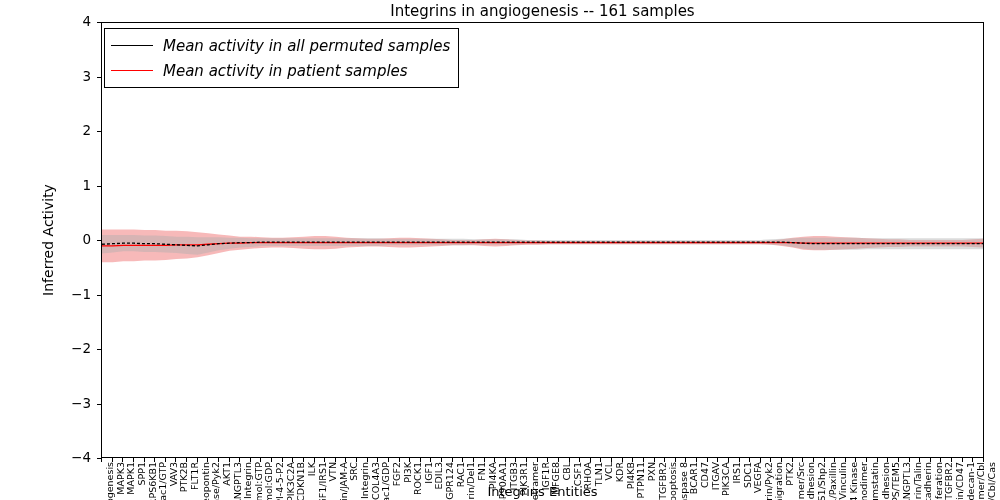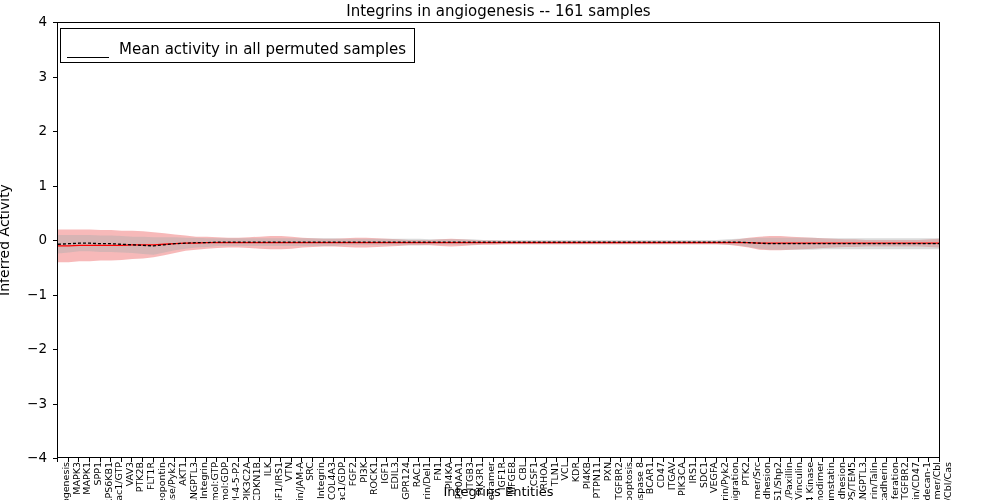--- a/index.html
+++ b/index.html
@@ -1,17 +1,17 @@
 <!DOCTYPE html>
 <html><head>
 <meta charset="utf-8">
 <style>
   html,body{margin:0;padding:0;background:#ffffff;}
   body{width:1000px;height:500px;overflow:hidden;font-family:"DejaVu Sans",sans-serif;}
-  #fig{position:relative;width:934px;height:500px;background:#fff;}
+  #fig{position:relative;width:934px;height:500px;background:#fff;margin-left:44px;}
 
   
   #plot{
     position:absolute;
     left:57px; top:22px;
     width:883px; height:436px;
     border:1px solid #000;
     box-sizing:border-box;
     background:#fff;
     overflow:hidden;
@@ -53,21 +53,21 @@
 
   
   #legend{
     position:absolute;
     left:60px; top:28px;
     background:#fff;
     border:1px solid #000;
     padding:4px 8px 4px 6px;
     box-sizing:border-box;
   }
-  .lgrow{display:flex; align-items:flex-end; height:25px;}
+  .lgrow{display:flex; align-items:center; height:25px;font-style:italic;}
   .lgline{width:42px; height:0; border-top:1.6px solid #000; margin-right:10px;}
   .lgline.red{border-top-color:#ff0000;}
   .lgtxt{font-size:15px; color:#000; white-space:nowrap;}
 
   
   #xlabels{position:absolute; left:57px; top:459px; width:883px; height:0;}
   .xl{
     position:absolute;
     top:3px;
     font-size:9.5px;
@@ -286,20 +286,24 @@
       <span class="xl" style="left: 875.373px;">VEGFR2 homodimer/VEGFA homodimer/Cbl</span>
       <span class="xl" style="left: 886px;">alphaV/beta3 Integrin/c-FMS/Cbl/Cas</span>
     </div>
   <div id="xaxis-title">Integrins Entities</div>
 
   <div id="legend">
     <div class="lgrow">
       <span class="lgline"></span>
       <span class="lgtxt">Mean activity in all permuted samples</span>
     </div>
+    <div class="lgrow">
+      <span class="lgline red"></span>
+      <span class="lgtxt">Mean activity in patient samples</span>
+    </div>
   </div>
 
 <div class="ytickmark" style="top: 458px;"></div>
     <div class="ytickmark" style="top: 403.5px;"></div>
     <div class="ytickmark" style="top: 349px;"></div>
     <div class="ytickmark" style="top: 294.5px;"></div>
     <div class="ytickmark" style="top: 240px;"></div>
     <div class="ytickmark" style="top: 185.5px;"></div>
     <div class="ytickmark" style="top: 131px;"></div>
     <div class="ytickmark" style="top: 76.5px;"></div>

